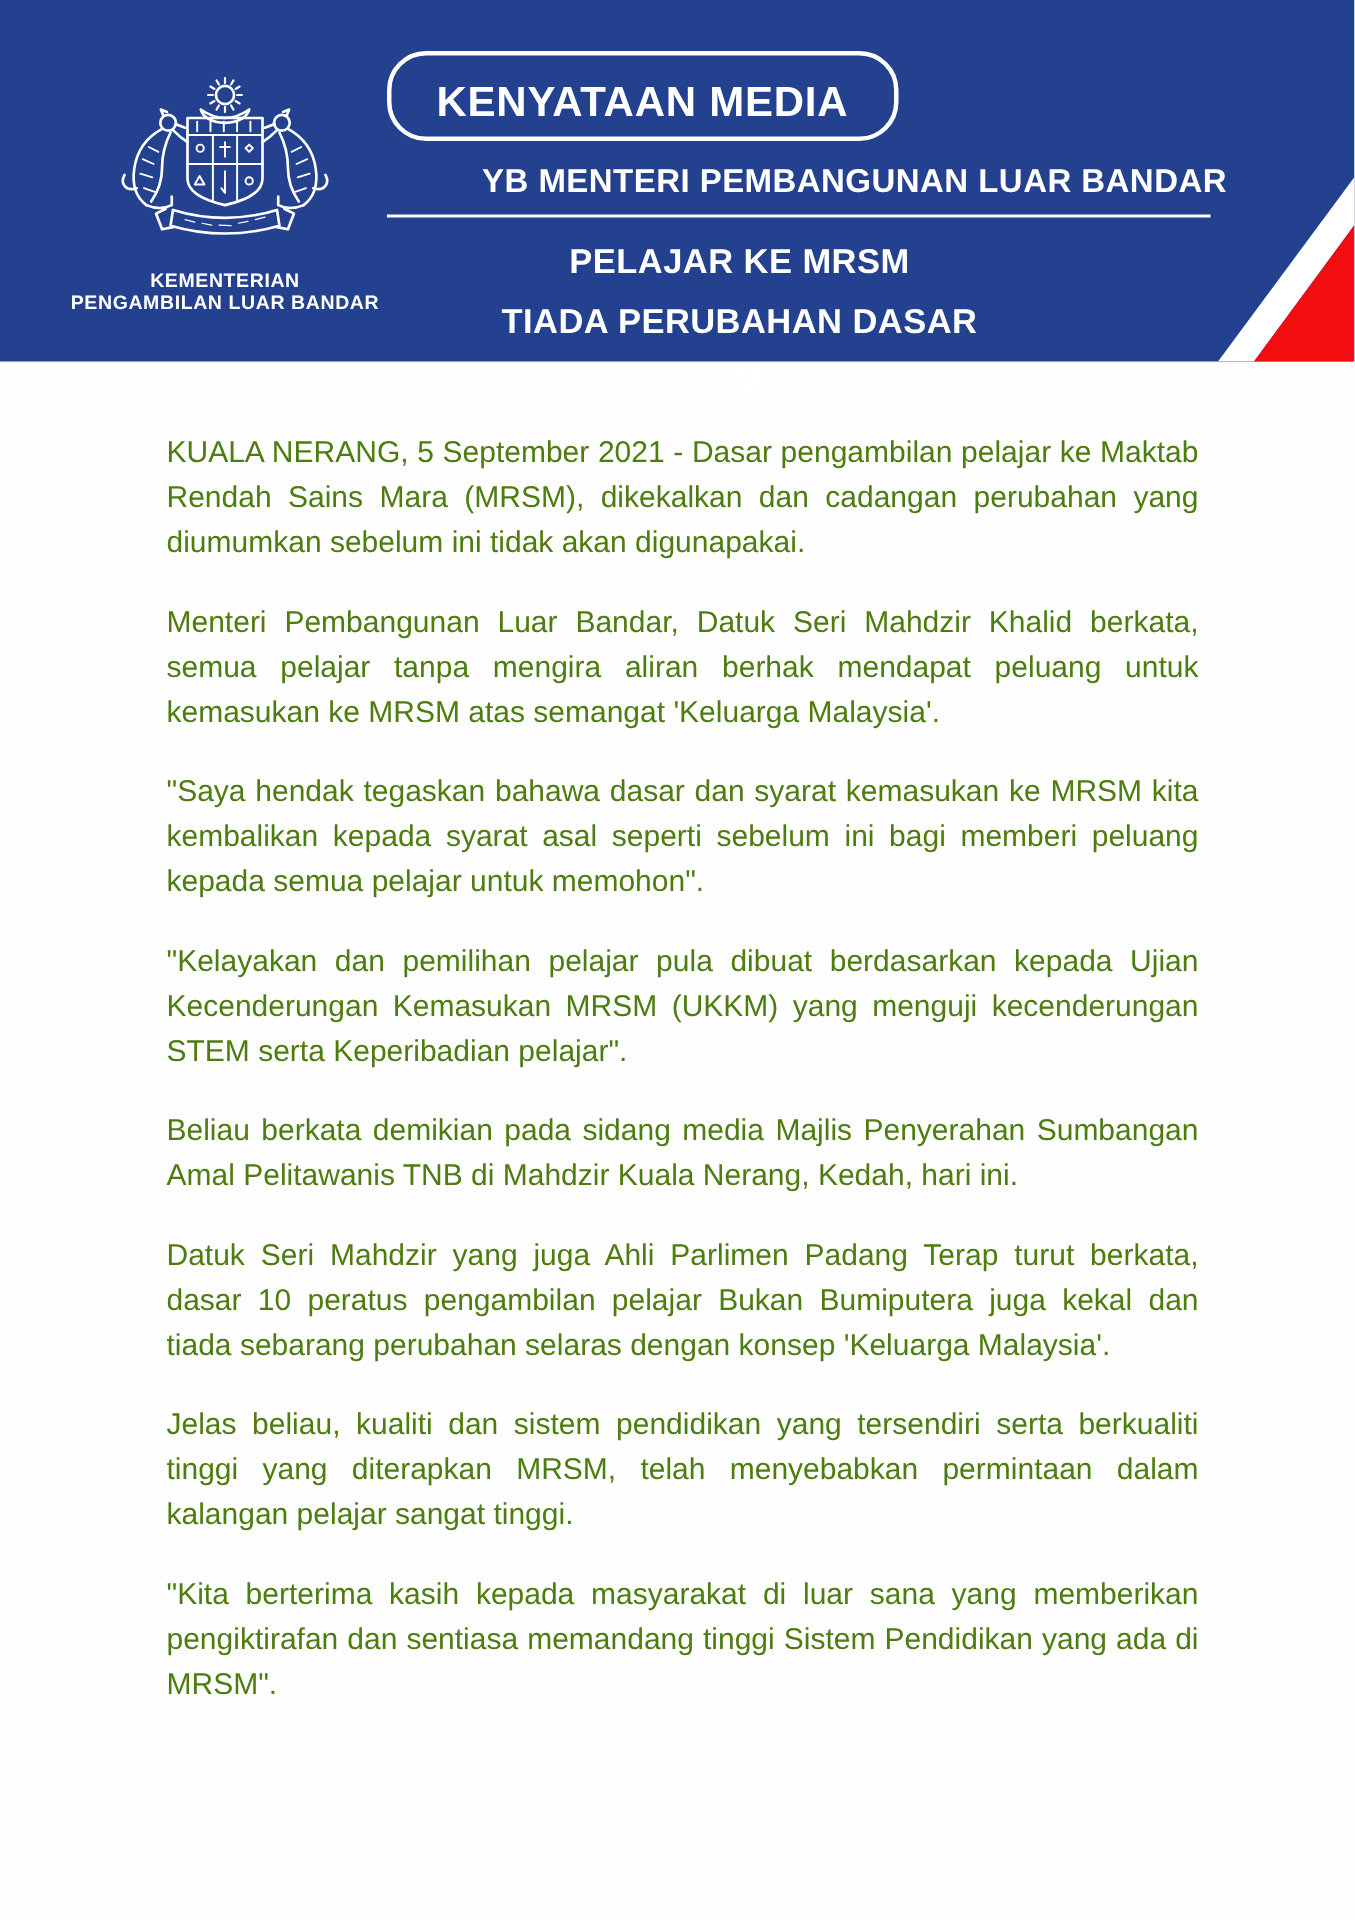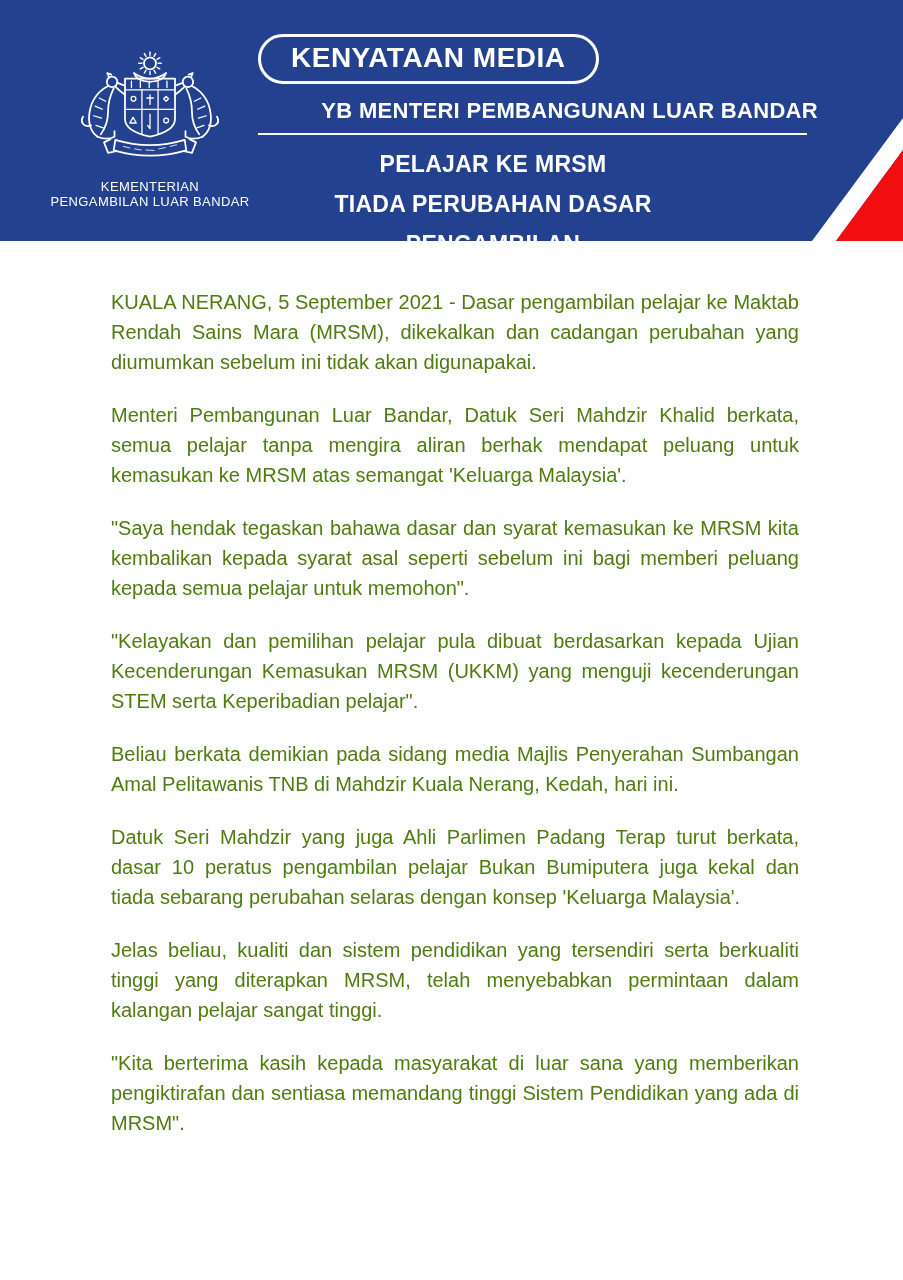--- a/index.html
+++ b/index.html
@@ -28,37 +28,37 @@
   }
 
   .logo-block {
     position: absolute; left: 30px; top: 48px;
     width: 240px; text-align: center;
   }
   .coat-of-arms { display: block; margin: 0 auto; }
   .ministry-name {
     margin-top: 10px;
     color: #ffffff;
-    font-weight: normal;
+    font-weight: bold;
     font-size: 13px;
     line-height: 15px;
     letter-spacing: 0.4px;
   }
 
   .header-right {
     position: absolute; left: 258px; top: 0;
     width: 560px; height: 241px;
     color: #ffffff;
   }
   .media-badge {
     display: inline-block;
     margin-top: 34px;
     border: 3px solid #ffffff;
     border-radius: 26px;
-    padding: 5px 30px 7px 30px;
+    padding: 15px 30px 7px 30px;
     font-size: 28px;
     font-weight: bold;
     letter-spacing: 0.5px;
     white-space: nowrap;
   }
   .header-subtitle {
     margin-top: 14px;
     font-size: 22px;
     font-weight: bold;
     letter-spacing: 0.3px;

